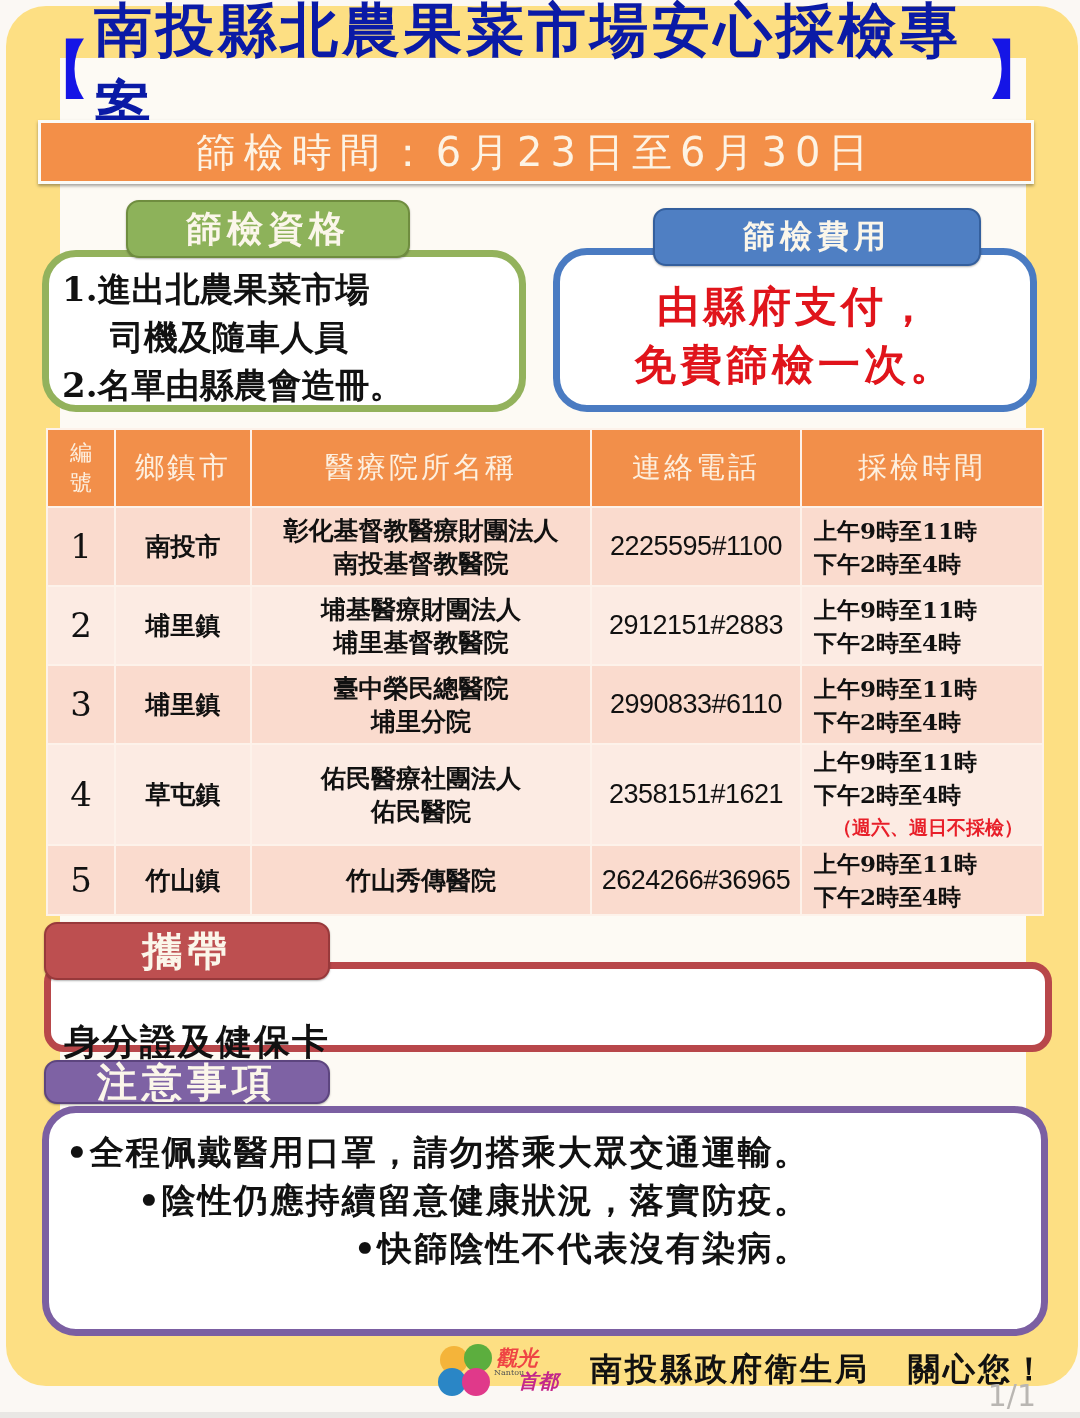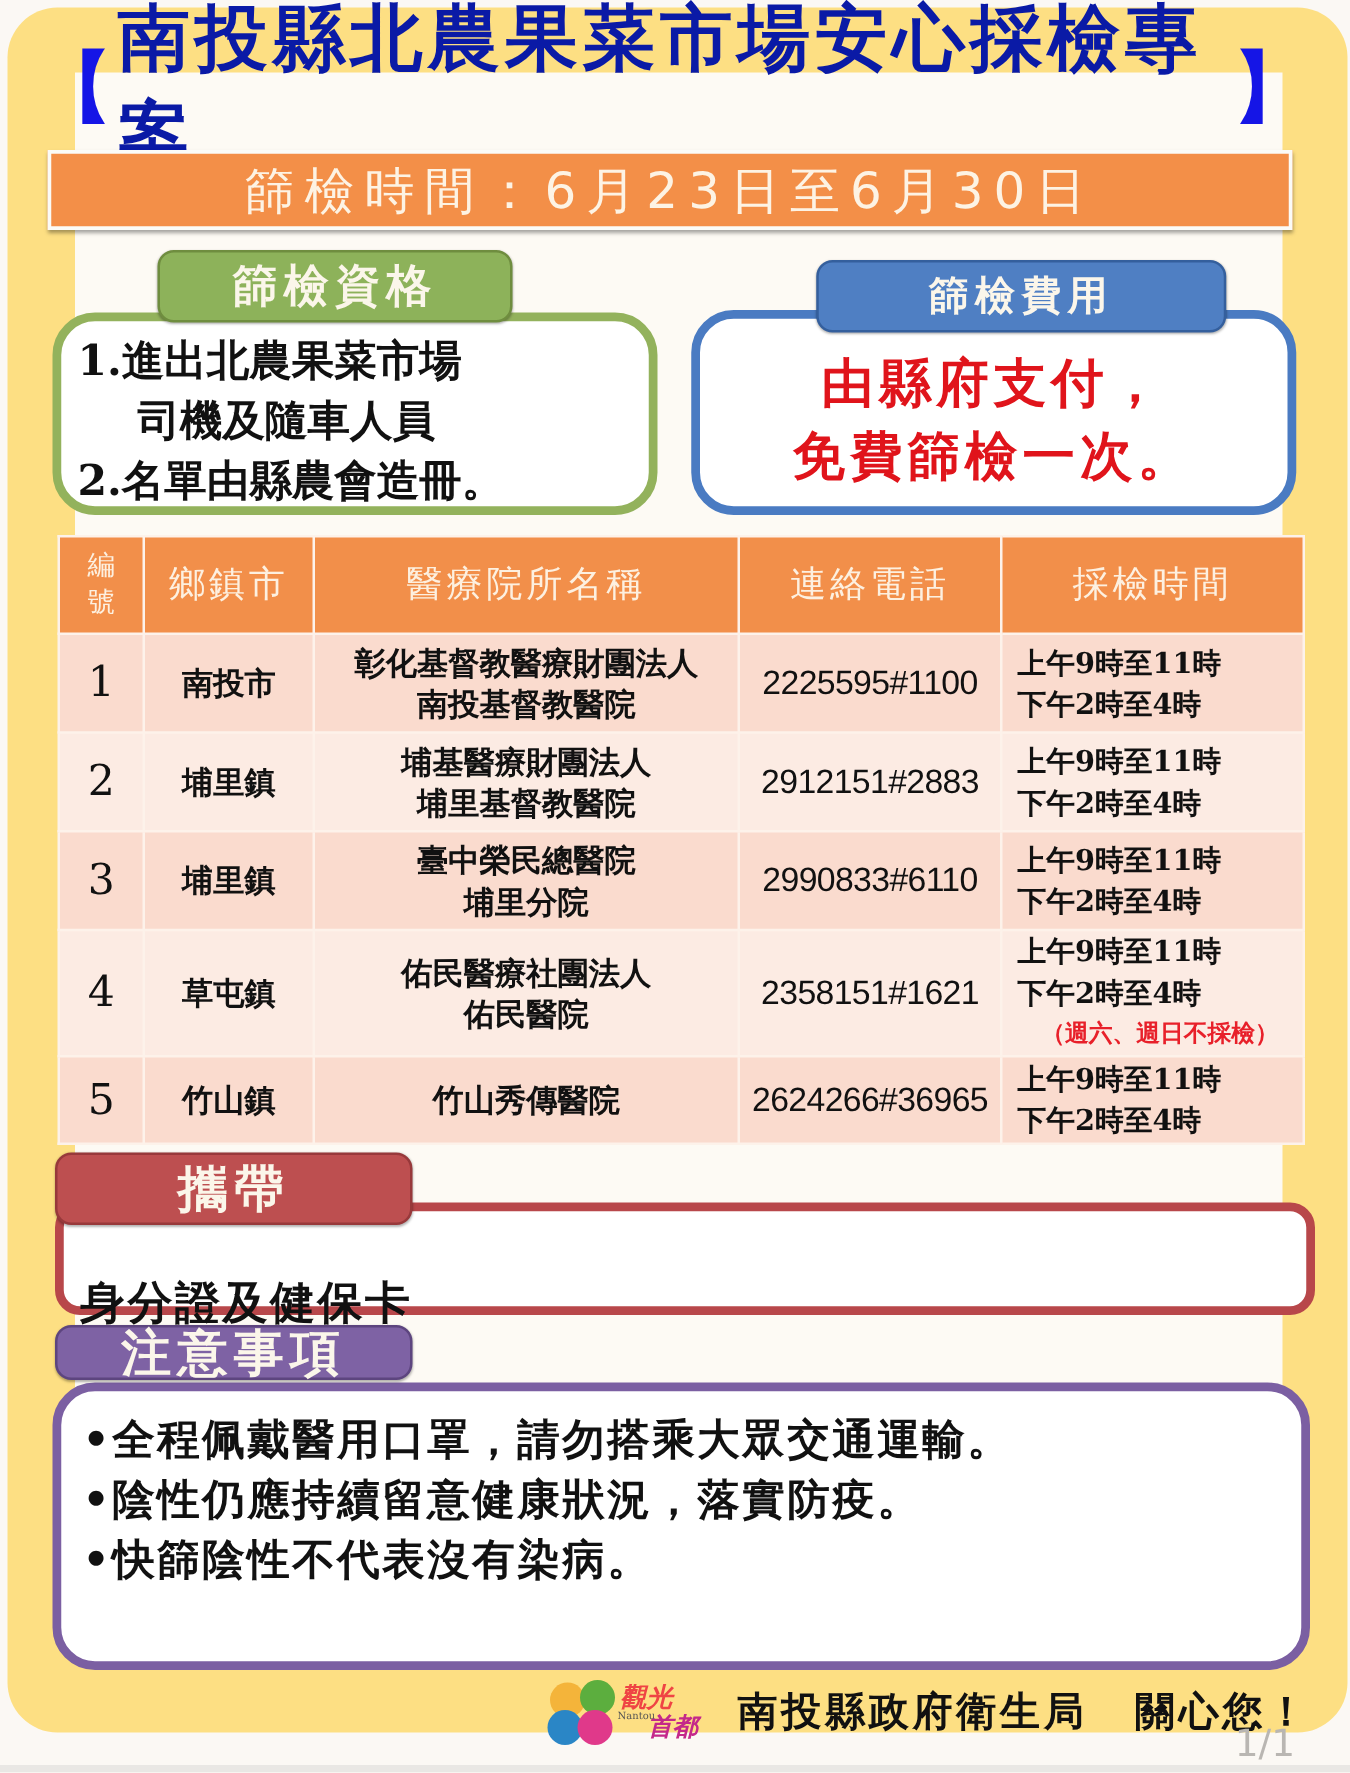--- a/index.html
+++ b/index.html
@@ -65,21 +65,21 @@
   td.phone { font-family: "Liberation Sans Narrow", "Liberation Sans", sans-serif; font-weight: normal !important; font-size: 27px !important; letter-spacing: -0.5px; }
   td.hours { text-align: left !important; padding-left: 12px; font-size: 23px !important; }
   .hours-note { color: #e8202a; font-size: 19px; display: block; text-align: center; }
 
   .carry-box { left: 44px; top: 962px; width: 1008px; height: 90px; border: 7px solid #b8474a; border-radius: 20px; }
   .carry-tab { left: 44px; top: 922px; width: 286px; height: 58px; background: #bd4f50; border: 2px solid #98393b; font-size: 40px; justify-content: center; }
   .carry-text { position: absolute; left: 64px; top: 986px; font-size: 36px; color: #111; font-weight: bold; letter-spacing: 2px; margin-top: 32px; }
 
   .notes-box { left: 42px; top: 1106px; width: 1006px; height: 230px; border: 7px solid #7b5fa2; border-radius: 34px; }
   .notes-tab { left: 44px; top: 1060px; width: 286px; height: 44px; background: #7e62a4; border: 2px solid #5d457f; font-size: 40px; }
-  .notes-list { position: absolute; left: 66px; top: 1128px; font-size: 34px; line-height: 48px; color: #111; font-weight: bold; letter-spacing: 2px; }
+  .notes-list { position: absolute; left: 66px; top: 1128px; font-size: 34px; line-height: 48px; color: #111; font-weight: bold; letter-spacing: 2px; text-align: right; }
 
   .footer { position: absolute; left: 436px; top: 1342px; height: 56px; display: flex; align-items: center; }
   .logo { position: relative; width: 150px; height: 56px; }
   .logo .c { position: absolute; width: 28px; height: 28px; border-radius: 50%; }
   .logo .c1 { left: 4px; top: 4px; background: #f4b43a; }
   .logo .c2 { left: 28px; top: 2px; background: #5cae3e; }
   .logo .c3 { left: 2px; top: 26px; background: #2a86c6; }
   .logo .c4 { left: 26px; top: 26px; background: #e0398a; }
   .logo .t1 { position: absolute; left: 60px; top: 2px; font-size: 21px; color: #ef4444; font-style: italic; font-weight: bold; }
   .logo .t2 { position: absolute; left: 82px; top: 26px; font-size: 20px; color: #c4288a; font-style: italic; font-weight: bold; }

